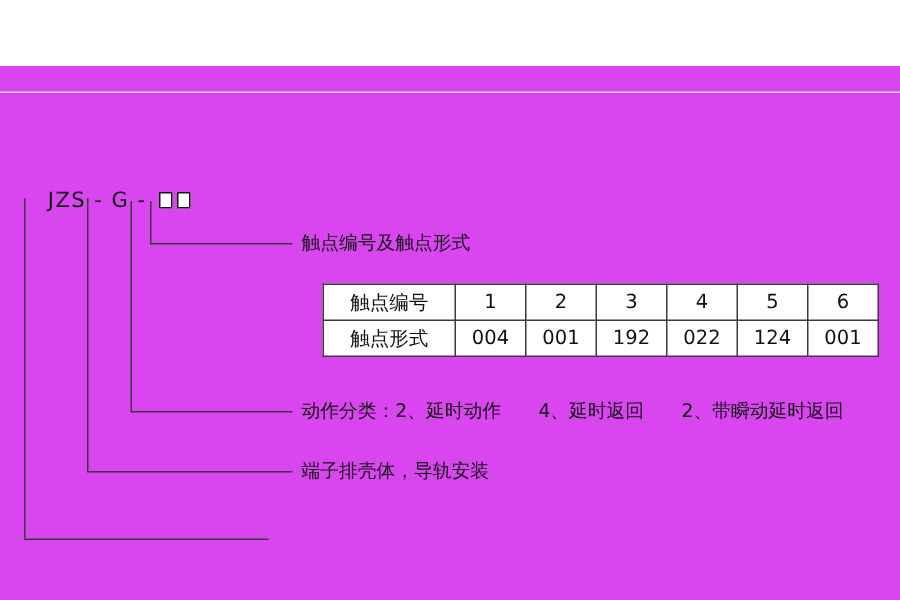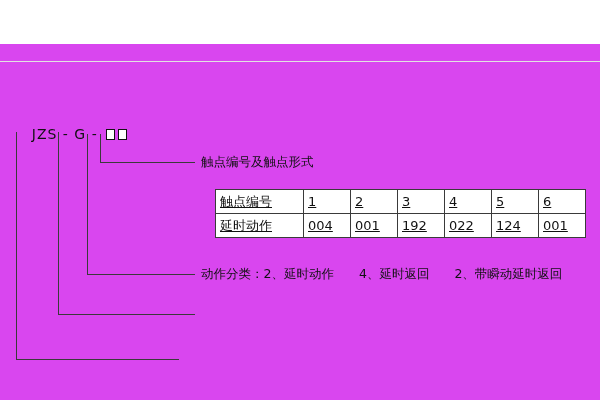--- a/index.html
+++ b/index.html
@@ -15,22 +15,22 @@
             margin-left:3px; vertical-align:-1px; background:#fff; }
 
   .vline { position:absolute; width:1px; background:#3a3a3a; }
   .hline { position:absolute; height:1px; background:#3a3a3a; }
 
   .label { position:absolute; font-size:12.5px; line-height:16px;
            white-space:pre; color:#111;text-align:right; }
 
   .contact-table { position:absolute; left:215px; top:145px;
                    border-collapse:collapse; font-size:13px; color:#111; background:#fff; }
-  .contact-table td { border:1px solid #3a3a3a; 
-                      height:24px; padding:0 4px;text-decoration:underline; }
+  .contact-table td { border:1px solid #3a3a3a; text-align:center;
+                      height:24px; padding:0 4px; }
   .contact-table td.name { width:88px; }
   .contact-table td.val  { width:47px; }
 </style>
 </head>
 <body>
 
 <div class="canvas">
 
   <div class="top-rule"></div>
 
@@ -47,34 +47,35 @@
         <tr>
       <td class="name">触点编号</td>
       <td class="val">1</td>
       <td class="val">2</td>
       <td class="val">3</td>
       <td class="val">4</td>
       <td class="val">5</td>
       <td class="val">6</td>
     </tr>
     <tr>
-      <td class="name">延时动作</td>
+      <td class="name">触点形式</td>
       <td class="val">004</td>
       <td class="val">001</td>
       <td class="val">192</td>
       <td class="val">022</td>
       <td class="val">124</td>
       <td class="val">001</td>
     </tr>
   </tbody>
     </table>
 
   <div class="vline" style="left:87px; top:90px; height:140px;"></div>
   <div class="hline" style="left:87px; top:230px; width:108px;"></div>
   <div class="label" style="left:201px; top:222px;">动作分类：2、延时动作　　4、延时返回　　2、带瞬动延时返回</div>
 
   <div class="vline" style="left:58px; top:88px; height:182px;"></div>
   <div class="hline" style="left:58px; top:270px; width:137px;"></div>
+  <div class="label" style="left:201px; top:262px;">端子排壳体，导轨安装</div>
 
   <div class="vline" style="left:16px; top:88px; height:227px;"></div>
   <div class="hline" style="left:16px; top:315px; width:163px;"></div>
 
 </div>
 
 </body></html>

